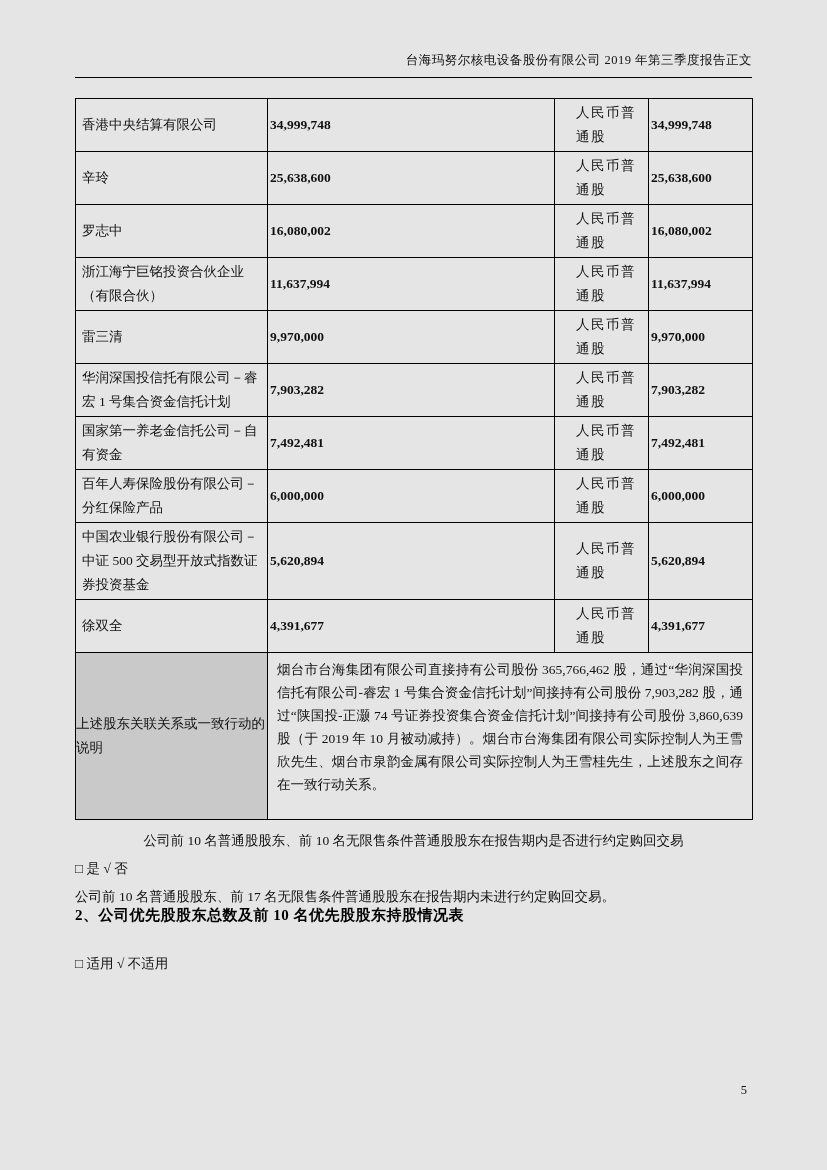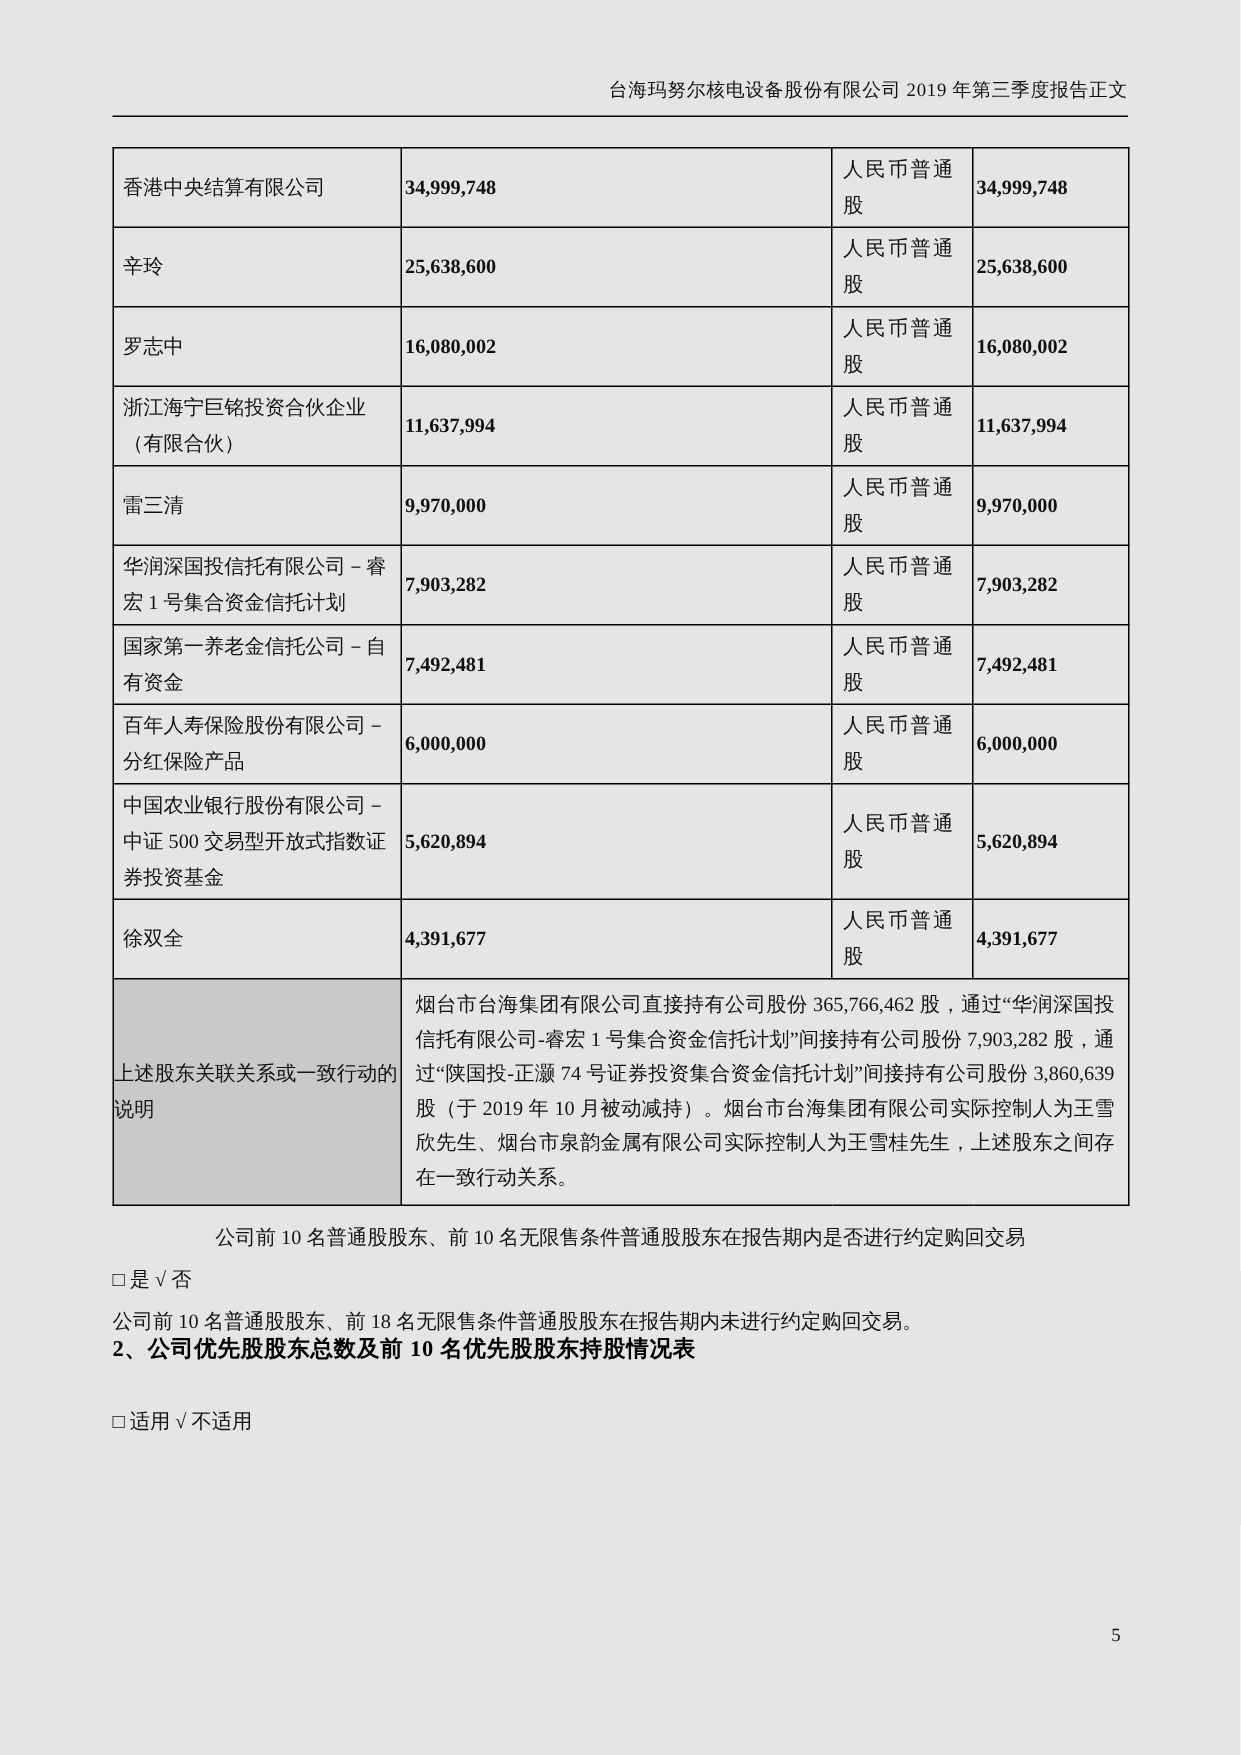--- a/index.html
+++ b/index.html
@@ -55,34 +55,34 @@
     line-height: 24px;
   }
   td.num-cell {
     text-align: left;
     padding: 2px 8px 2px 2px;
     line-height: 24px;
     font-weight: bold;
   }
   td.type-cell {
     text-align: left;
-    padding: 2px 4px 2px 7px;
+    padding: 2px 4px 2px 21px;
     letter-spacing: 1.5px;
     line-height: 24px;
   }
   td.note-label {
     background: var(--note-bg, #c9c9c9);
     text-align: left;
     padding: 4px 0;
     line-height: 24px;
   }
   td.note-text {
     text-align: justify;
     text-justify: inter-ideograph;
-    padding: 5px 9px 7px 9px;
+    padding: 5px 9px 23px 9px;
     line-height: 23px;
   }
   .para {
     font-size: 13.5px;
     line-height: 18px;
     color: #111;
     margin-top: 10px;
   }
   .para.first { margin-top: 12px; text-align: center; }
   .section-heading {
@@ -183,21 +183,21 @@
           <td class="note-label">上述股东关联关系或一致行动的说明</td>
           <td class="note-text" colspan="3">烟台市台海集团有限公司直接持有公司股份 365,766,462 股，通过“华润深国投信托有限公司-睿宏 1 号集合资金信托计划”间接持有公司股份 7,903,282 股，通过“陕国投-正灏 74 号证券投资集合资金信托计划”间接持有公司股份 3,860,639 股（于 2019 年 10 月被动减持）。烟台市台海集团有限公司实际控制人为王雪欣先生、烟台市泉韵金属有限公司实际控制人为王雪桂先生，上述股东之间存在一致行动关系。</td>
         </tr>
       </tbody>
     </table>
 
     <div class="para first">公司前 10 名普通股股东、前 10 名无限售条件普通股股东在报告期内是否进行约定购回交易</div>
 
     <div class="para">□ 是 √ 否</div>
 
-    <div class="para">公司前 10 名普通股股东、前 18 名无限售条件普通股股东在报告期内未进行约定购回交易。</div>
+    <div class="para">公司前 10 名普通股股东、前 17 名无限售条件普通股股东在报告期内未进行约定购回交易。</div>
 
     <div class="section-heading">2、公司优先股股东总数及前 10 名优先股股东持股情况表</div>
 
     <div class="para applicable">□ 适用 √ 不适用</div>
 
   </div>
 
   <div class="page-number">5</div>
 </div>
 

